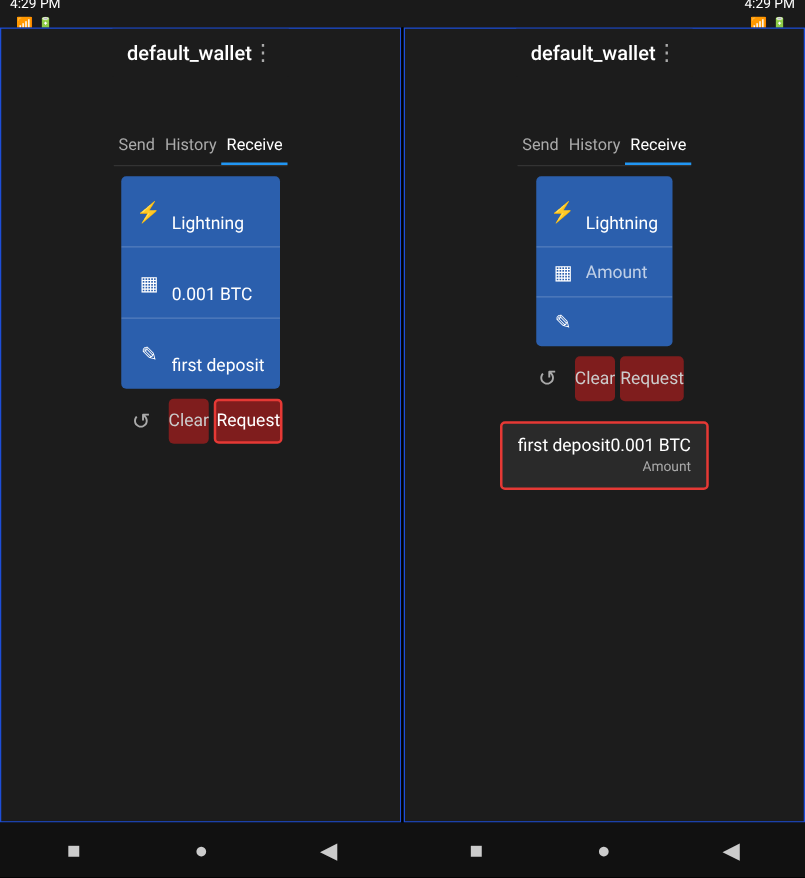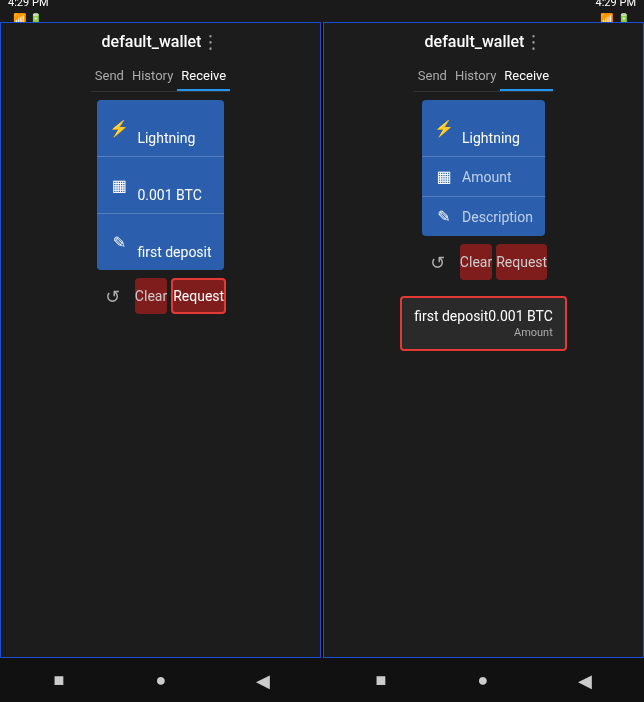--- a/index.html
+++ b/index.html
@@ -72,20 +72,21 @@
       border-bottom: 1px solid #333;
     }
     .tab {
       flex: 1;
       text-align: center;
       padding: 8px 4px;
       font-size: 13px;
       color: #aaa;
       cursor: pointer;
       position: relative;
+      margin-top: 40px;
     }
     .tab.active {
       color: #fff;
     }
     .tab.active::after {
       content: '';
       position: absolute;
       bottom: 0;
       left: 0;
       right: 0;
@@ -317,21 +318,20 @@
       <div class="form-row">
         <span class="form-row-icon">⚡</span>
         <span class="form-row-text">Lightning</span>
       </div>
       <div class="form-row">
         <span class="form-row-icon">▦</span>
         <span class="form-row-placeholder">Amount</span>
       </div>
       <div class="form-row">
         <span class="form-row-icon">✎</span>
-        <span class="form-row-placeholder">Description</span>
       </div>
     </div>
 
     <div class="action-row">
       <div class="action-icon-btn">↺</div>
       <div class="action-btn">
         <span>Clear</span>
       </div>
       <div class="action-btn">
         <span>Request</span>

